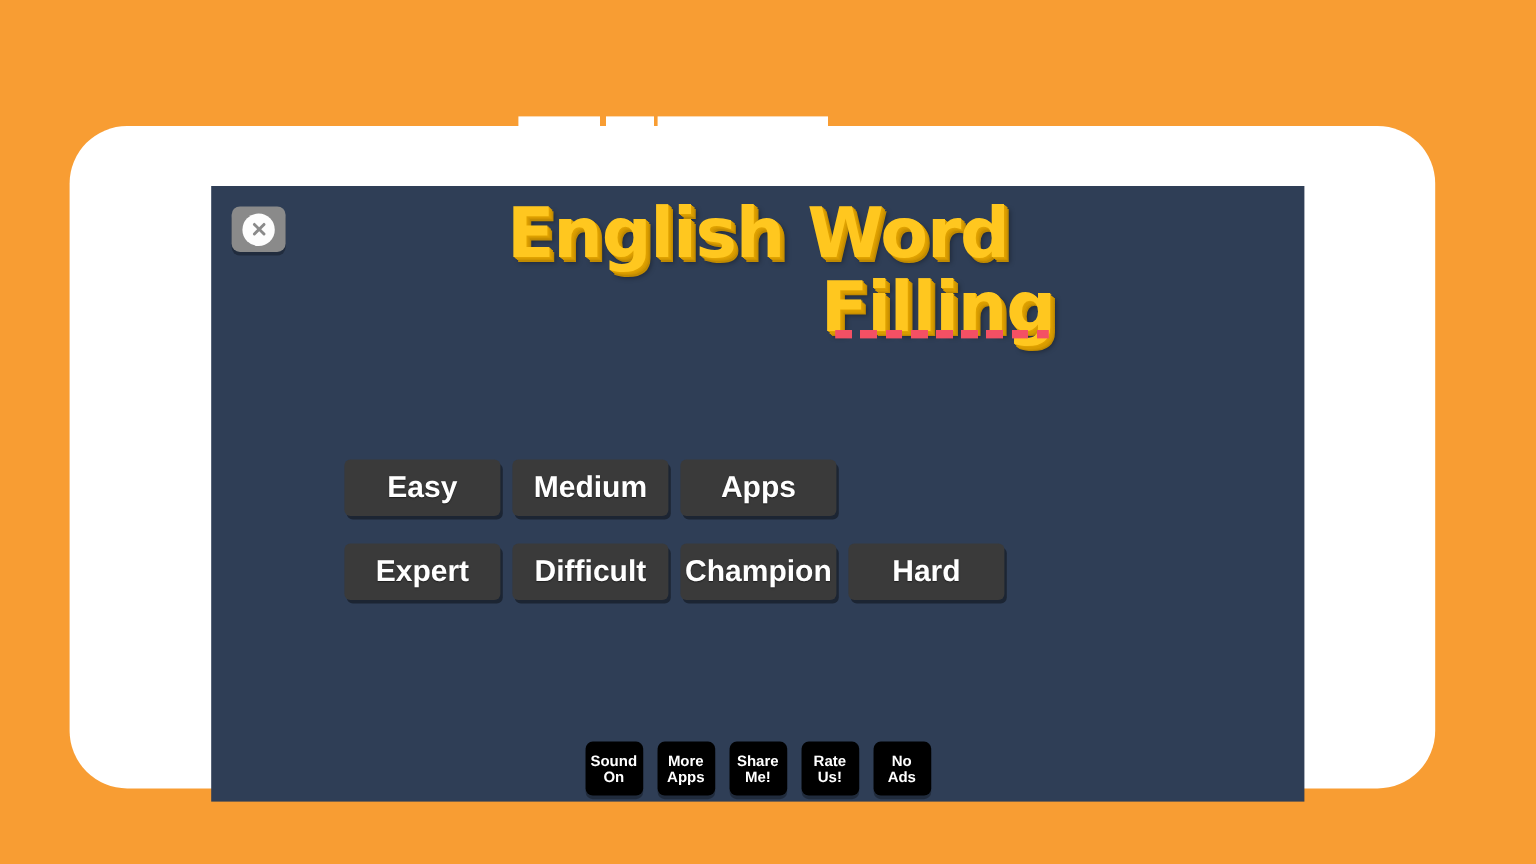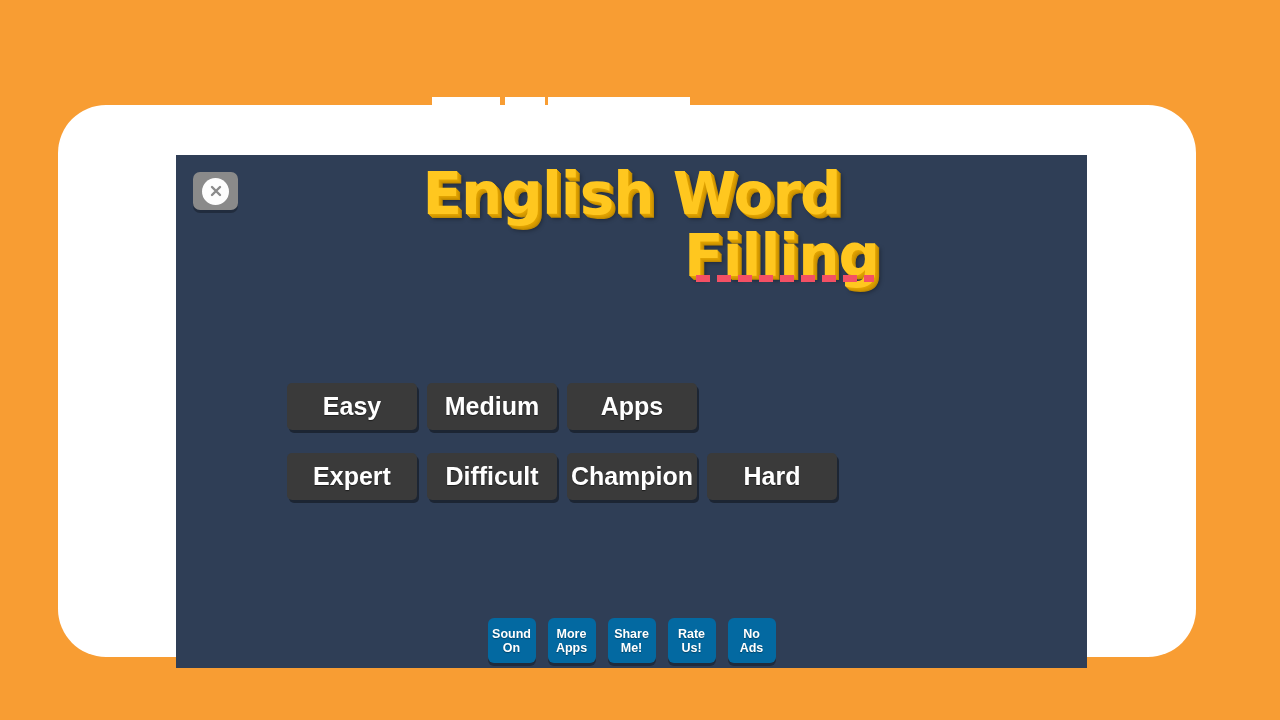--- a/index.html
+++ b/index.html
@@ -154,21 +154,21 @@
     left: 0;
     bottom: 5px;
     width: 911px;
     display: flex;
     justify-content: center;
     gap: 12px;
   }
   .action-button {
     width: 48px;
     height: 45px;
-    background: #0369a1;
+    background: #000000;
     border-radius: 6px;
     border: none;
     padding: 0;
     color: #ffffff;
     font-family: "Liberation Sans", sans-serif;
     font-size: 12.5px;
     font-weight: bold;
     line-height: 14px;
     text-align: center;
     cursor: pointer;

